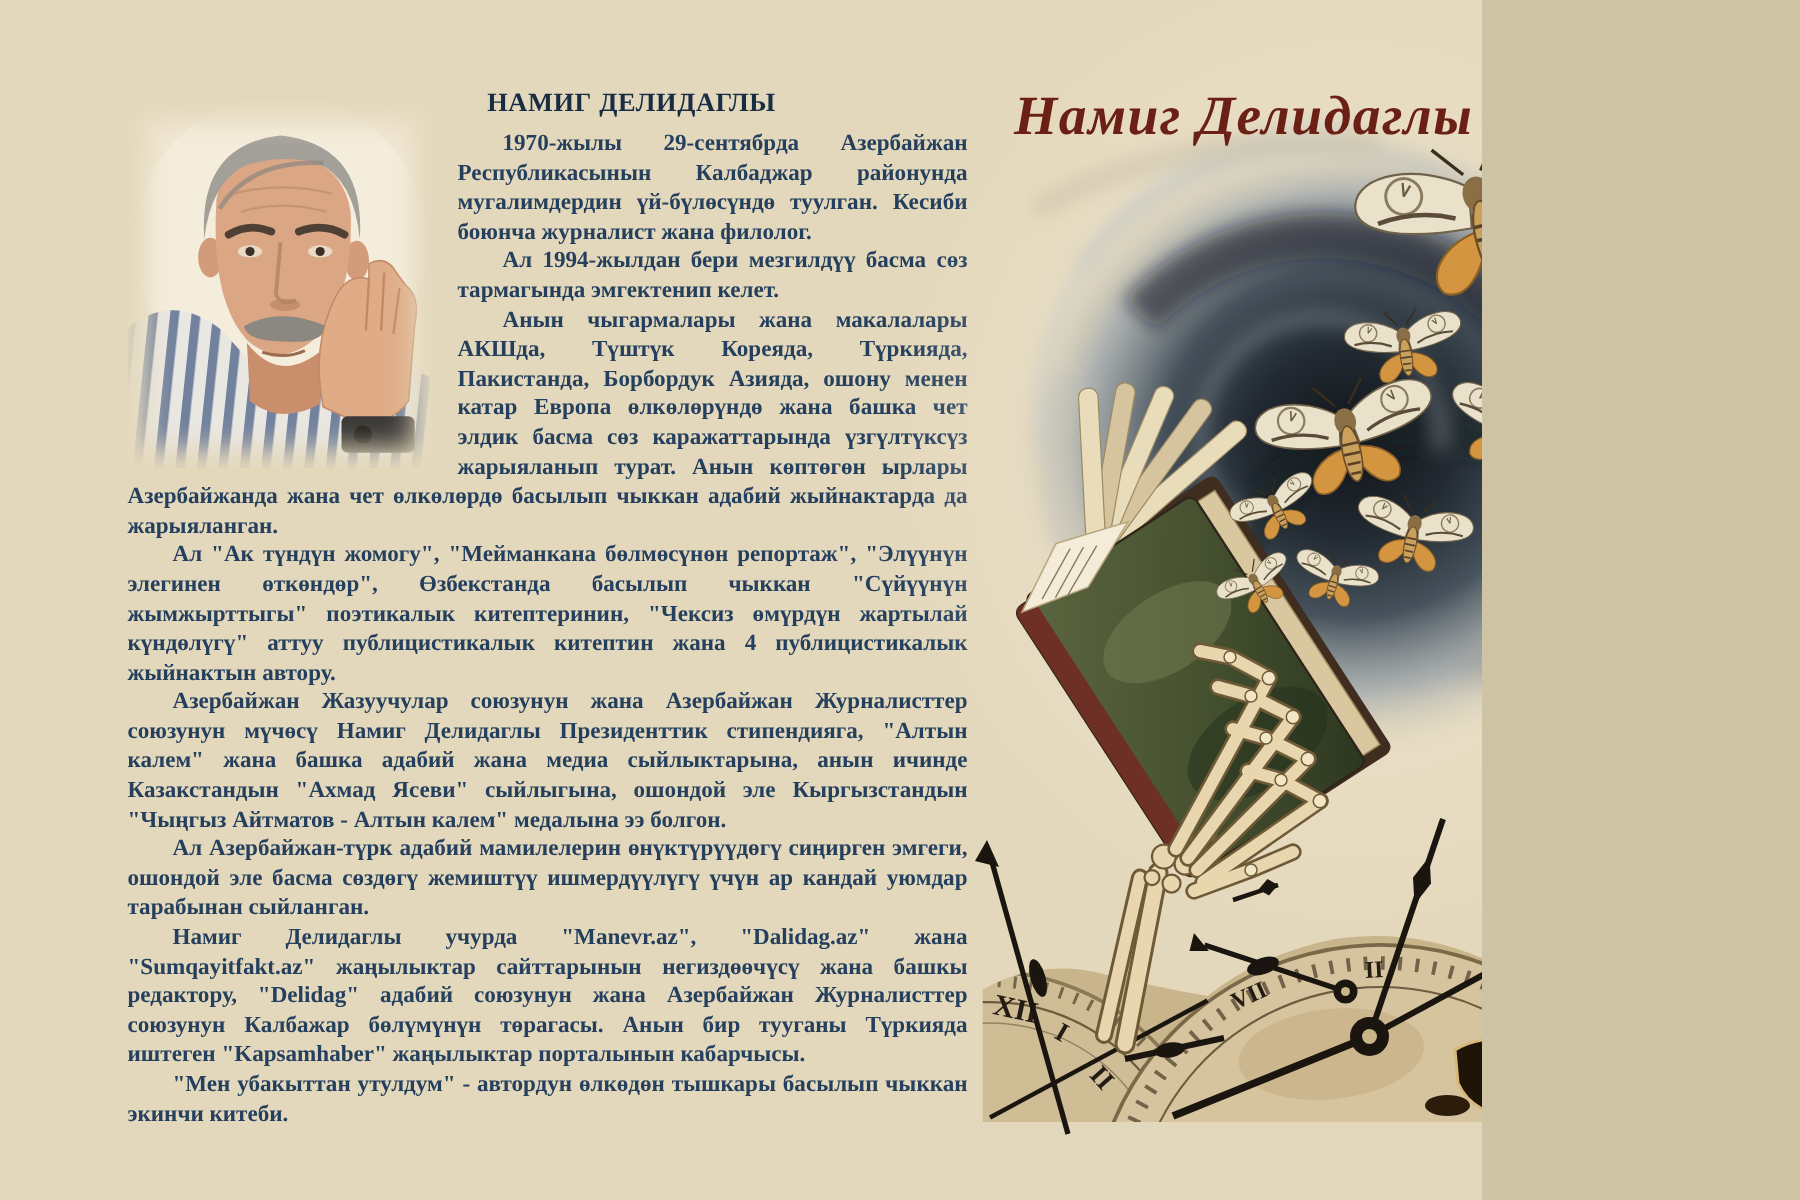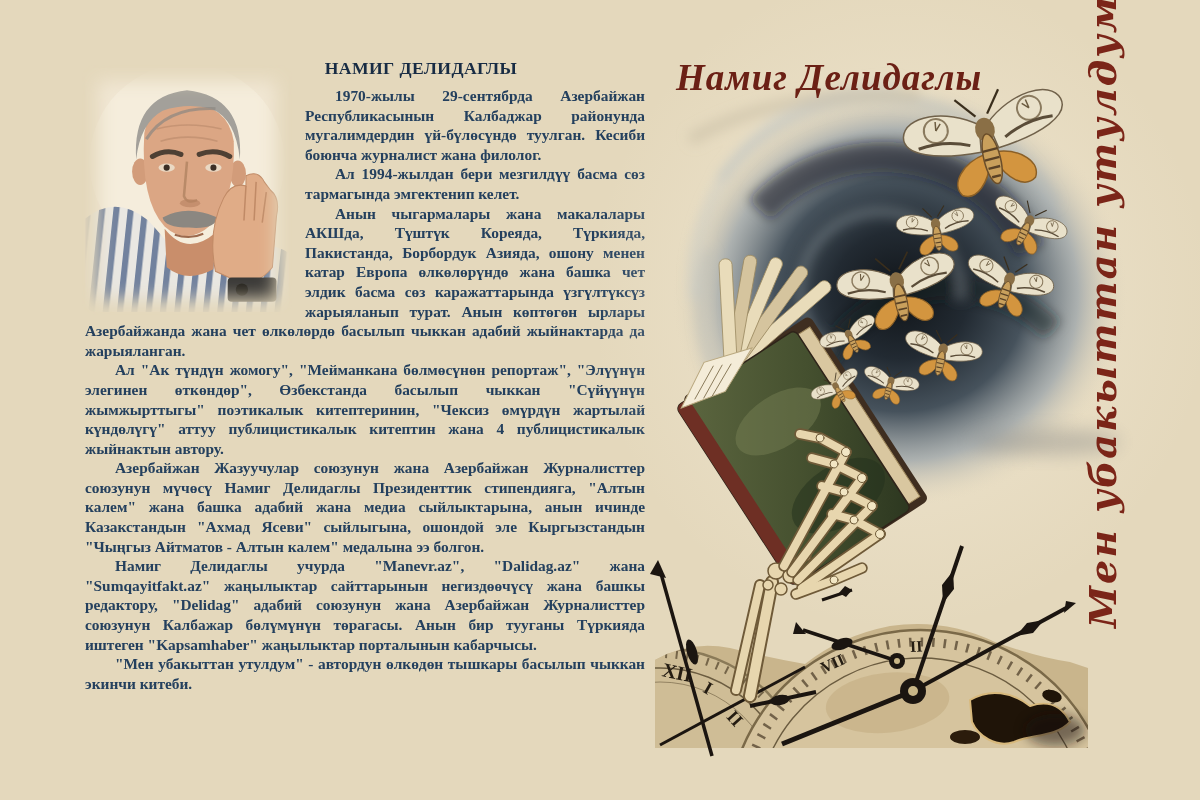--- a/index.html
+++ b/index.html
@@ -1,16 +1,16 @@
 <!DOCTYPE html>
 <html><head>
 <meta charset="utf-8">
 <style>
   html,body{margin:0;padding:0;background:#cfc3a5;}
-  .spread{position:relative;width:1200px;height:800px;background:#e4d8bc;overflow:hidden;
+  .spread{position:relative;width:988px;height:800px;background:#e4d8bc;overflow:hidden;
           font-family:"Liberation Serif",serif;}
   
   .left-page{position:absolute;left:85px;top:56px;width:560px;color:#24405e;
              font-weight:bold;font-size:15.4px;line-height:19.6px;}
   .photo{float:left;width:204px;height:244px;margin:12px 16px 4px 0;position:relative;}
   .photo svg{display:block;width:100%;height:100%;border-radius:10px;}
   .photo::after{content:"";position:absolute;inset:-3px;border-radius:12px;
                 box-shadow:inset 0 0 18px 16px #e4d8bc;pointer-events:none;}
   .author-heading{font-size:17.6px;line-height:24px;margin:0 108px 6px 0;text-align:center;
                   color:#182c44;letter-spacing:.4px;font-weight:bold;}
@@ -64,20 +64,21 @@
         <circle cx="154" cy="218" r="6" fill="#26241f"></circle>
       </svg>
     </div>
     <h1 class="author-heading">НАМИГ ДЕЛИДАГЛЫ</h1>
     <div class="bio">
       <p>1970-жылы 29-сентябрда Азербайжан Республикасынын Калбаджар районунда мугалимдердин үй-бүлөсүндө туулган. Кесиби боюнча журналист жана филолог.</p>
       <p>Ал 1994-жылдан бери мезгилдүү басма сөз тармагында эмгектенип келет.</p>
       <p>Анын чыгармалары жана макалалары АКШда, Түштүк Кореяда, Түркияда, Пакистанда, Борбордук Азияда, ошону менен катар Европа өлкөлөрүндө жана башка чет элдик басма сөз каражаттарында үзгүлтүксүз жарыяланып турат. Анын көптөгөн ырлары Азербайжанда жана чет өлкөлөрдө басылып чыккан адабий жыйнактарда да жарыяланган.</p>
       <p>Ал "Ак түндүн жомогу", "Мейманкана бөлмөсүнөн репортаж", "Элүүнүн элегинен өткөндөр", Өзбекстанда басылып чыккан "Сүйүүнүн жымжырттыгы" поэтикалык китептеринин, "Чексиз өмүрдүн жартылай күндөлүгү" аттуу публицистикалык китептин жана 4 публицистикалык жыйнактын автору.</p>
       <p>Азербайжан Жазуучулар союзунун жана Азербайжан Журналисттер союзунун мүчөсү Намиг Делидаглы Президенттик стипендияга, "Алтын калем" жана башка адабий жана медиа сыйлыктарына, анын ичинде Казакстандын "Ахмад Ясеви" сыйлыгына, ошондой эле Кыргызстандын "Чыңгыз Айтматов - Алтын калем" медалына ээ болгон.</p>
+      <p>Ал  Азербайжан-түрк адабий мамилелерин өнүктүрүүдөгү сиңирген эмгеги, ошондой эле басма сөздөгү жемиштүү ишмердүүлүгү үчүн ар кандай уюмдар тарабынан сыйланган.</p>
       <p>Намиг Делидаглы учурда "Manevr.az", "Dalidag.az" жана "Sumqayitfakt.az" жаңылыктар сайттарынын негиздөөчүсү жана башкы редактору, "Delidag" адабий союзунун жана Азербайжан Журналисттер союзунун Калбажар бөлүмүнүн төрагасы. Анын бир тууганы Түркияда иштеген "Kapsamhaber" жаңылыктар порталынын кабарчысы.</p>
       <p>"Мен убакыттан утулдум" - автордун өлкөдөн тышкары басылып чыккан экинчи китеби.</p>
     </div>
   </div>
 
   <svg class="art" viewBox="0 0 600 800" xmlns="http://www.w3.org/2000/svg" xmlns:xlink="http://www.w3.org/1999/xlink">
     <defs>
       <radialGradient id="vortexG" cx="50%" cy="50%" r="50%">
         <stop offset="0%" stop-color="#101418"></stop>
         <stop offset="30%" stop-color="#222a32"></stop>

